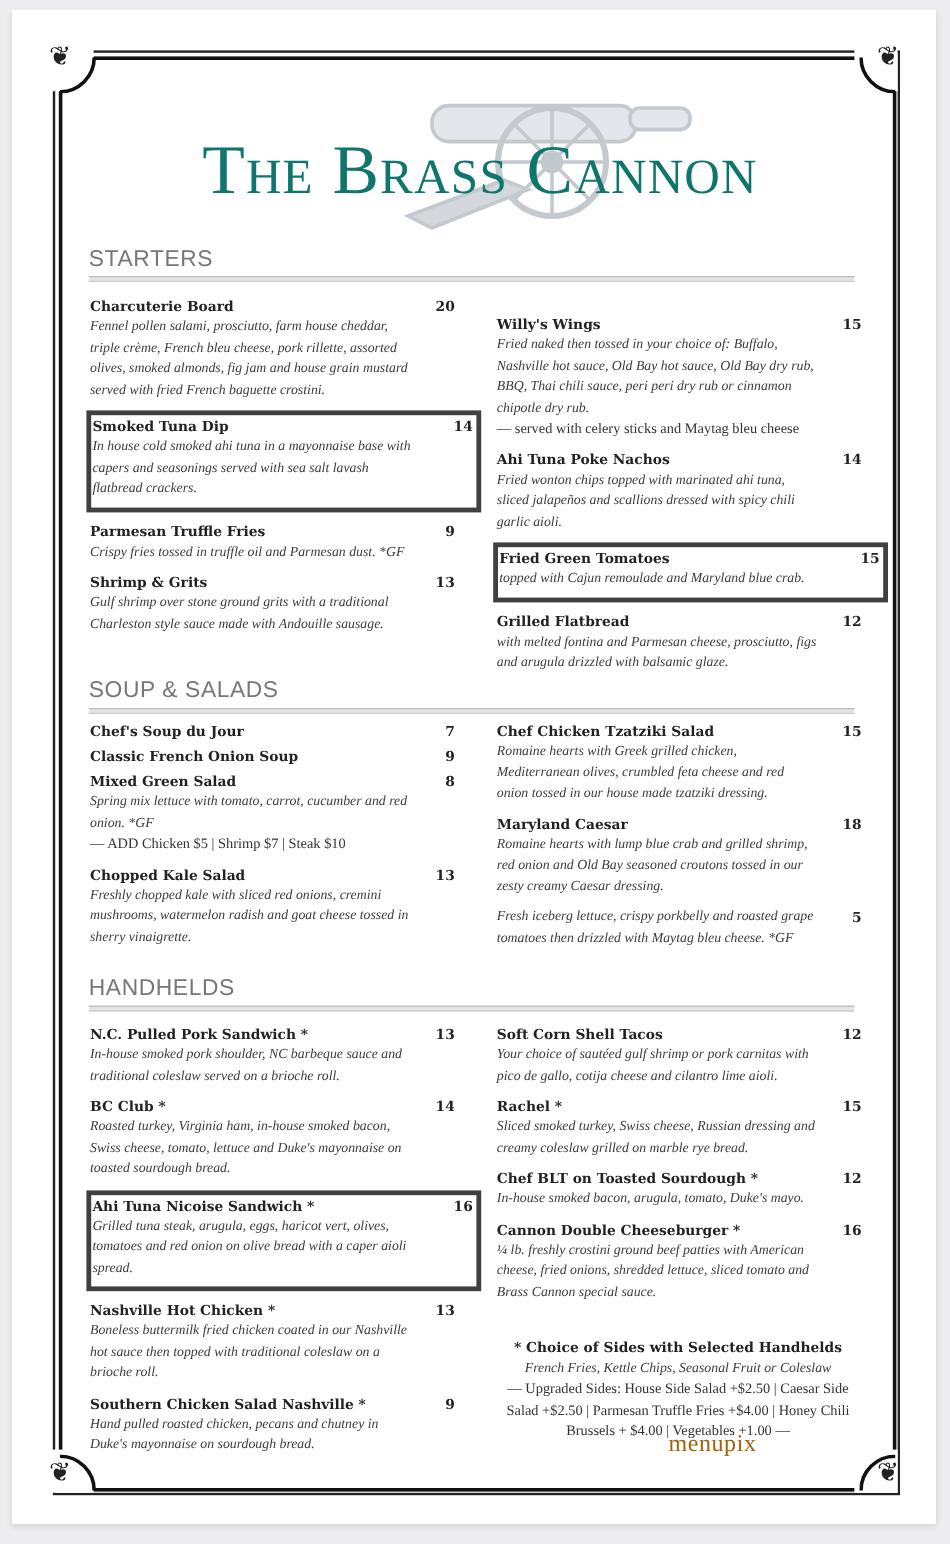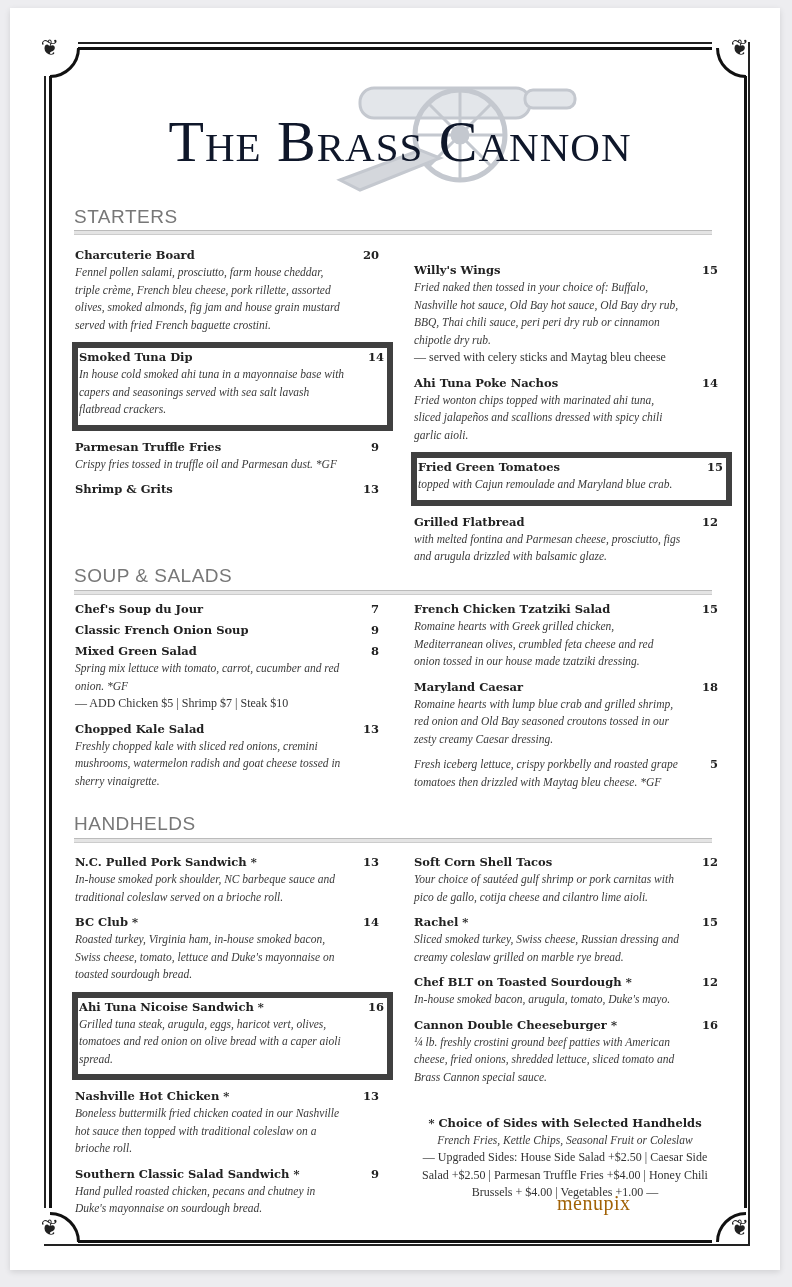--- a/index.html
+++ b/index.html
@@ -23,35 +23,35 @@
     position: absolute; width: 34px; height: 34px; background: #fff;
   }
   .ornament {
     position: absolute; width: 24px; height: 24px; font-size: 22px; line-height: 24px;
     text-align: center; color: #222; font-family: "DejaVu Sans", sans-serif;
   }
   .title-wrap { position: absolute; left: 80px; top: 80px; width: 632px; height: 120px; }
   .cannon { position: absolute; left: 250px; top: 0; width: 290px; height: 115px; }
   .title {
     position: absolute; left: 30px; top: 30px; width: 580px; text-align: center;
-    font-family: "Liberation Serif", serif; font-size: 58px; letter-spacing: 1px; color: #0f172a;
+    font-family: "Liberation Serif", serif; font-size: 58px; letter-spacing: 1px; color: #0f766e;
     font-variant: small-caps; line-height: 64px;
   }
   .section-title {
     position: absolute; left: 74px; font-family: "Liberation Sans", sans-serif;
     font-size: 19px; color: #777; letter-spacing: 0.5px; line-height: 22px;
   }
   .section-rule {
     position: absolute; left: 74px; width: 638px; height: 3px;
     border-top: 1px solid #bbb; border-bottom: 1px solid #ccc; background: #e4e4e4;
   }
   .col { position: absolute; width: 310px; }
   .item { position: relative; margin-bottom: 8px; }
   .item.boxed {
-    border: 6px solid #404040; margin-left: -3px; padding: 1px 2px 6px 1px; width: 306px;
+    border: 4px solid #404040; margin-left: -3px; padding: 1px 14px 6px 1px; width: 306px;
   }
   .item-name {
     font-family: "DejaVu Serif", serif; font-weight: bold; font-size: 11.5px; color: #222;
     line-height: 17px; display: block; padding-right: 40px;
   }
   .item-price {
     position: absolute; right: 6px; top: 0; font-family: "DejaVu Serif", serif;
     font-weight: bold; font-size: 11.5px; line-height: 17px; color: #222;
   }
   .item.boxed .item-price { right: 3px; top: 1px; }
@@ -125,20 +125,21 @@
     <span class="item-desc">In house cold smoked ahi tuna in a mayonnaise base with capers and seasonings served with sea salt lavash flatbread crackers.</span>
   </div>
   <div class="item">
     <span class="item-name">Parmesan Truffle Fries</span>
     <span class="item-price">9</span>
     <span class="item-desc">Crispy fries tossed in truffle oil and Parmesan dust. *GF</span>
   </div>
   <div class="item">
     <span class="item-name">Shrimp &amp; Grits</span>
     <span class="item-price">13</span>
+    <span class="item-desc">Gulf shrimp over stone ground grits with a traditional Charleston style sauce made with Andouille sausage.</span>
   </div>
 </div>
 
 <div class="col" style="left:414px;top:262px;">
   <div class="item">
     <span class="item-name">Willy's Wings</span>
     <span class="item-price">15</span>
     <span class="item-desc">Fried naked then tossed in your choice of: Buffalo, Nashville hot sauce,  Old Bay hot sauce, Old Bay dry rub, BBQ, Thai chili sauce, peri peri dry rub or cinnamon chipotle dry rub.</span>
     <span class="item-extra">— served with celery sticks and Maytag bleu cheese</span>
   </div>
@@ -179,21 +180,21 @@
   </div>
   <div class="item">
     <span class="item-name">Chopped Kale Salad</span>
     <span class="item-price">13</span>
     <span class="item-desc">Freshly chopped kale with sliced red onions, cremini mushrooms, watermelon radish and goat cheese tossed in sherry vinaigrette.</span>
   </div>
 </div>
 
 <div class="col" style="left:414px;top:601px;">
   <div class="item">
-    <span class="item-name">French Chicken Tzatziki Salad</span>
+    <span class="item-name">Chef Chicken Tzatziki Salad</span>
     <span class="item-price">15</span>
     <span class="item-desc">Romaine hearts with Greek grilled chicken, Mediterranean olives, crumbled feta cheese and red onion tossed in our house made tzatziki dressing.</span>
   </div>
   <div class="item">
     <span class="item-name">Maryland Caesar</span>
     <span class="item-price">18</span>
     <span class="item-desc">Romaine hearts with lump blue crab and grilled shrimp, red onion and Old Bay seasoned croutons tossed in our zesty creamy Caesar dressing.</span>
   </div>
   <div class="item">
     <span class="item-price">5</span>
@@ -219,21 +220,21 @@
     <span class="item-name">Ahi Tuna Nicoise Sandwich *</span>
     <span class="item-price">16</span>
     <span class="item-desc">Grilled tuna steak, arugula, eggs, haricot vert, olives, tomatoes and red onion on olive bread with a caper aioli spread.</span>
   </div>
   <div class="item">
     <span class="item-name">Nashville Hot Chicken *</span>
     <span class="item-price">13</span>
     <span class="item-desc">Boneless buttermilk fried chicken coated in our Nashville hot sauce then topped with traditional coleslaw on a brioche roll.</span>
   </div>
   <div class="item">
-    <span class="item-name">Southern Classic Salad Sandwich *</span>
+    <span class="item-name">Southern Chicken Salad Nashville *</span>
     <span class="item-price">9</span>
     <span class="item-desc">Hand pulled roasted chicken, pecans and chutney in Duke's mayonnaise on sourdough bread.</span>
   </div>
 </div>
 
 <div class="col" style="left:414px;top:854px;">
   <div class="item">
     <span class="item-name">Soft Corn Shell Tacos</span>
     <span class="item-price">12</span>
     <span class="item-desc">Your choice of sautéed gulf shrimp or pork carnitas with pico de gallo, cotija cheese and cilantro lime aioli.</span>

